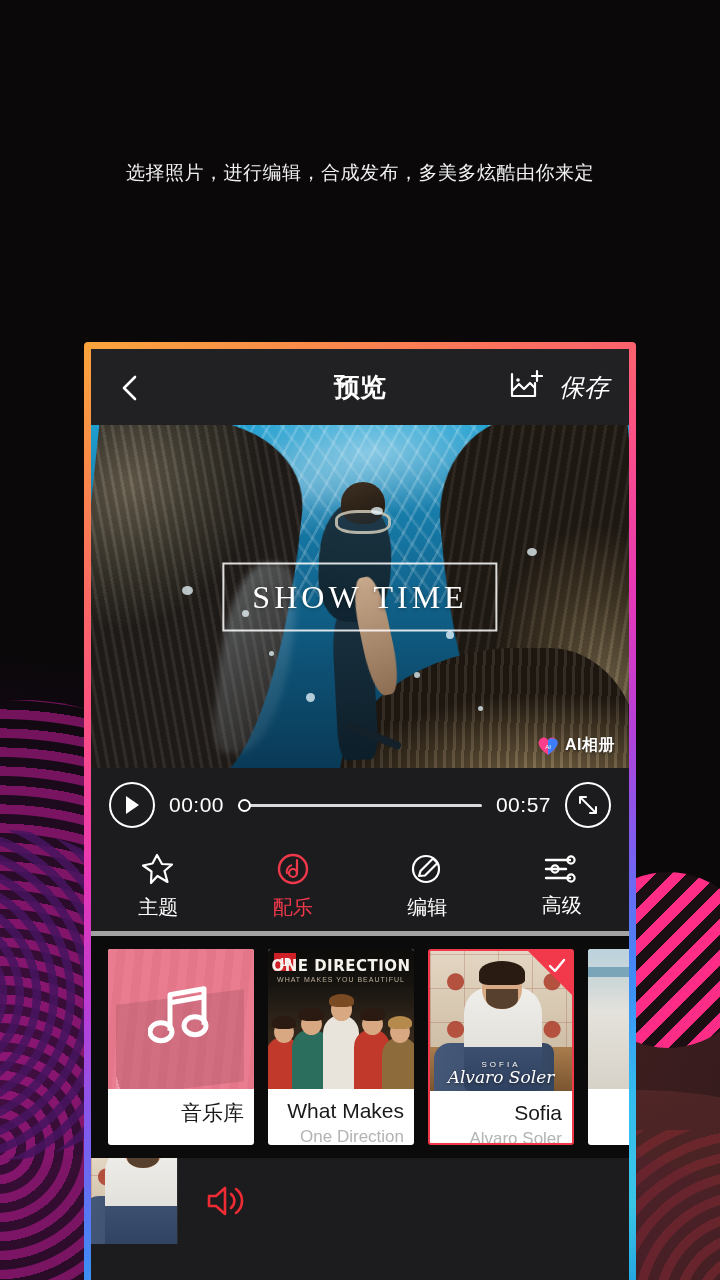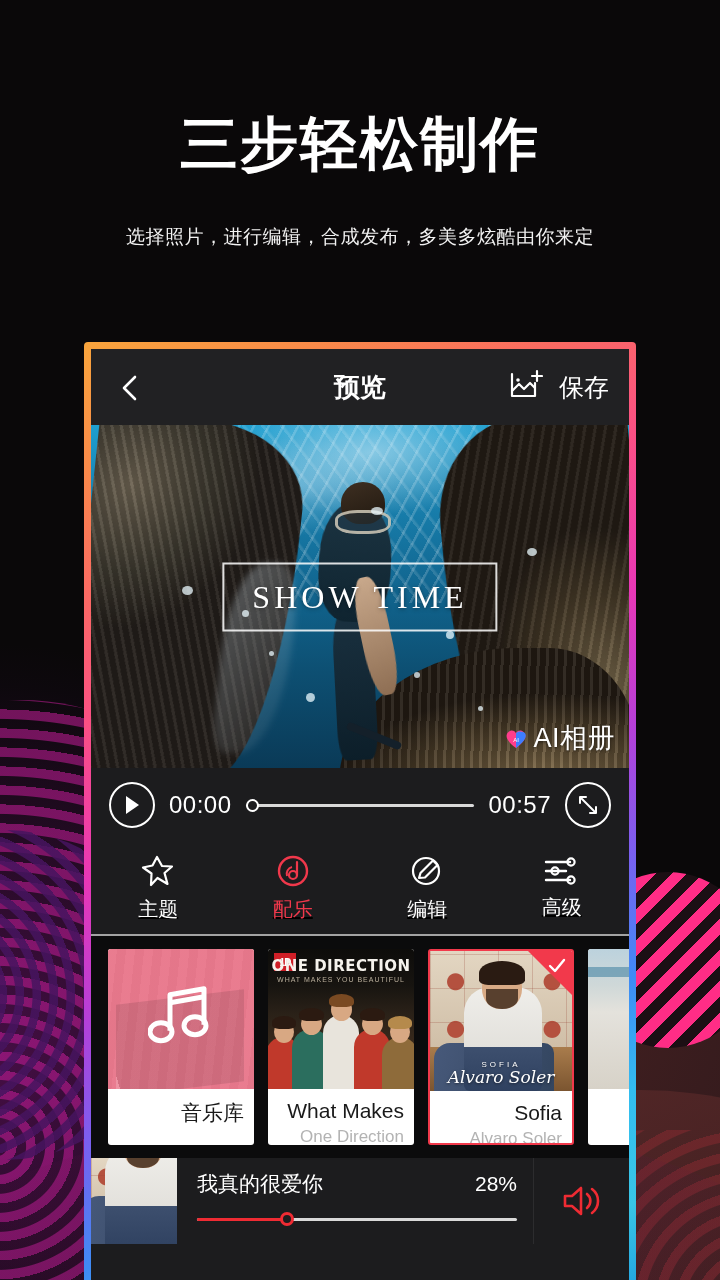--- a/index.html
+++ b/index.html
@@ -100,21 +100,21 @@
     height:76px; background:#212123; display:flex; align-items:center;
     padding:0 20px; position:relative;
   }
   .back-chev { width:40px; height:40px; position:relative; cursor:pointer; }
   .back-chev svg { position:absolute; left:4px; top:6px; }
   .header-title {
     position:absolute; left:0; right:0; text-align:center;
     color:#ffffff; font-size:26px; font-weight:bold; pointer-events:none;
   }
   .header-right { margin-left:auto; display:flex; align-items:center; gap:16px; z-index:2; }
-  .save-text { color:#ffffff; font-size:25px; }
+  .save-text { color:#ffffff; font-size:25px;font-style:italic; }
 
   
   .video-area {
     position:relative; height:343px; overflow:hidden;
     background:#0369a1;
     padding-left:48px;
   }
   .vid-water {
     position:absolute; inset:0;
     background:
@@ -209,43 +209,43 @@
   .showtime-text {
     font-family:"Liberation Serif", serif;
     color:#ffffff; font-size:32px; letter-spacing:4px; white-space:nowrap;
     text-shadow:0 1px 4px rgba(0,0,0,0.4);
   }
   .watermark {
     position:absolute; right:14px; bottom:12px; display:flex; align-items:center; gap:5px;
   }
   .wm-heart { width:24px; height:22px; position:relative; }
   .wm-text {
-    color:#ffffff; font-size:27px; font-weight:normal; letter-spacing:0.5px;
+    color:#ffffff; font-size:16px; font-weight:bold; letter-spacing:0.5px;
     text-shadow:0 1px 3px rgba(0,0,0,0.55);
   }
 
   
   .player-bar {
     height:74px; background:#1c1c1e; display:flex; align-items:center;
     padding:0 18px; gap:14px;
   }
   .circle-btn {
     width:46px; height:46px; border:2px solid #fff; border-radius:50%;
     display:flex; align-items:center; justify-content:center; flex:0 0 auto; cursor:pointer;
   }
-  .time-text { color:#ffffff; font-size:24px; letter-spacing:0.5px; flex:0 0 auto; }
+  .time-text { color:#ffffff; font-size:21px; letter-spacing:0.5px; flex:0 0 auto; }
   .seek-wrap { flex:1 1 auto; position:relative; height:20px; display:flex; align-items:center; }
   .seek-track { width:100%; height:3px; background:#d9d9d9; border-radius:2px; }
   .seek-knob {
     position:absolute; left:0; width:13px; height:13px; border-radius:50%;
     background:#1c1c1e; border:2.5px solid #ffffff;
   }
 
   
-  .tab-bar { height:94px; background:#1c1c1e; display:flex; border-bottom:2px solid #a3a3a3;text-decoration:underline; }
+  .tab-bar { height:94px; background:#1c1c1e; display:flex; border-bottom:5px solid #a3a3a3; }
   .tab { flex:1; display:flex; flex-direction:column; align-items:center; justify-content:center; gap:8px; cursor:pointer; }
   .tab-label { font-size:20px; color:#ffffff; }
   .tab.active .tab-label { color:#f0384b; }
 
   
   .cards-row {
     height:222px; background:#0b0b0c; display:flex; align-items:center;
     gap:14px; padding:0 0 0 17px; overflow:hidden;
   }
   .card {
@@ -358,21 +358,20 @@
   <div class="bg-left-glow"></div>
   <div class="bg-left-wave"></div>
   <div class="bg-right-mound"></div>
   <div class="bg-right-mound2"></div>
   <div class="bg-right-stripes"></div>
   <div class="bg-right-circle"></div>
   <div class="bg-bottom-ellipse"></div>
 </div>
 
 <div class="headings">
-  <div class="title">三步轻松制作</div>
   <div class="subtitle">选择照片，进行编辑，合成发布，多美多炫酷由你来定</div>
 </div>
 
 <div class="phone-wrap">
   <div class="phone-frame">
     <div class="phone-screen">
 
       <div class="app-header">
         <div class="back-chev">
           <svg width="30" height="30" viewBox="0 0 30 30">
@@ -584,31 +583,20 @@
           <div class="art-sofia">
             <div class="sofia-tiles"></div>
             <div class="sofia-wood"></div>
             <div class="sofia-legs" style="left:-8px;"></div>
             <div class="sofia-body" style="left:14px; bottom:-6px;"></div>
             <div class="sofia-head" style="left:32px; bottom:76px;"></div>
             <div class="sofia-beard" style="left:36px; bottom:76px;"></div>
 
           </div>
         </div>
-        <div class="np-mid">
-          <div class="np-top">
-            <span class="np-name">我真的很爱你</span>
-            <span class="np-pct">28%</span>
-          </div>
-          <div class="np-slider">
-            <div class="np-track"></div>
-            <div class="np-fill" style="width: 28%;"></div>
-            <div class="np-knob" style="left: 28%;"></div>
-          </div>
-        </div>
         <div class="np-vol">
           <svg width="42" height="38" viewBox="0 0 42 38">
             <path d="M4 14 L11 14 L20 6 L20 32 L11 24 L4 24 Z" fill="none" stroke="#ef2b33" stroke-width="2.6" stroke-linejoin="round"></path>
             <path d="M26 12 a9 9 0 0 1 0 14" fill="none" stroke="#ef2b33" stroke-width="2.6" stroke-linecap="round"></path>
             <path d="M31 7 a15 15 0 0 1 0 24" fill="none" stroke="#ef2b33" stroke-width="2.6" stroke-linecap="round"></path>
           </svg>
         </div>
       </div>
 
     </div>

